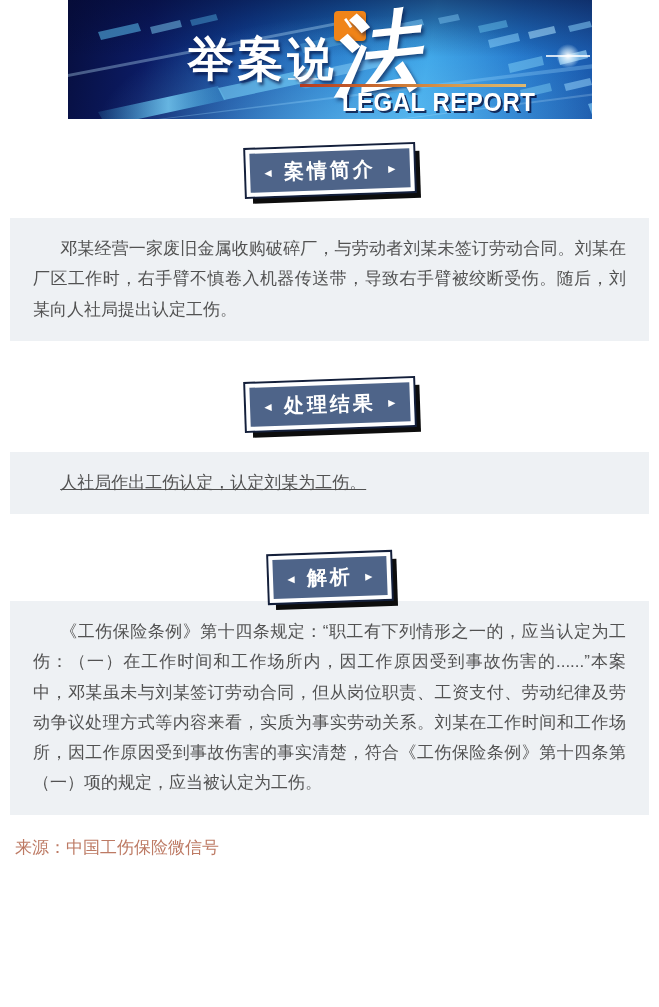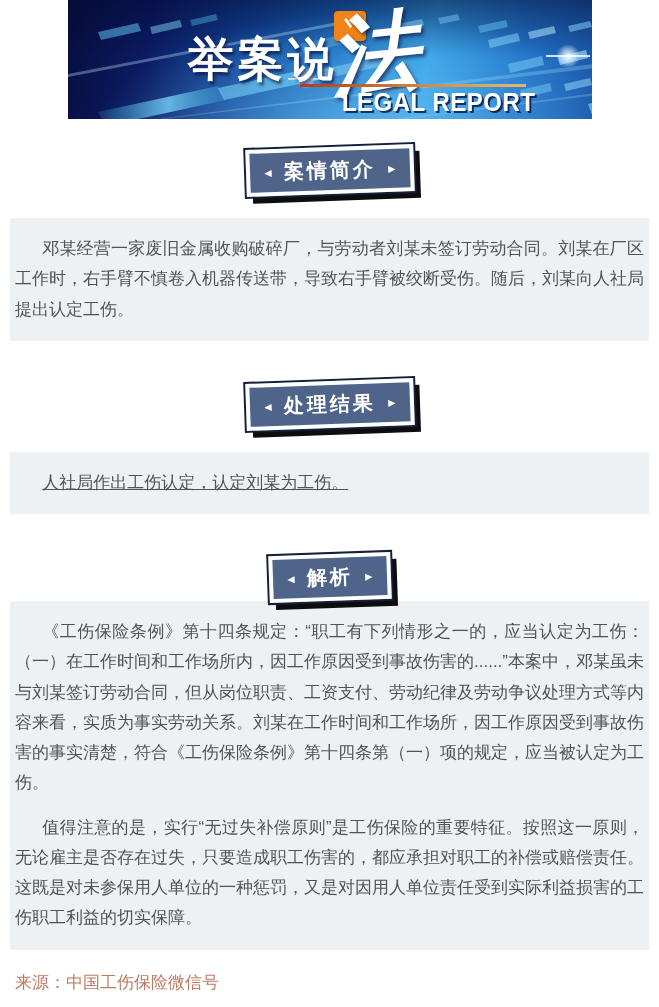--- a/index.html
+++ b/index.html
@@ -78,21 +78,21 @@
   }
   .sec-btn .arr { font-size: 12px; letter-spacing: 0; line-height: 1; }
   .m-btn1 { margin-top: 28px; }
   .m-btn2 { margin-top: 40px; }
   .m-btn3 { margin-top: 40px; }
 
   
   .text-block {
     margin: 0 10px;
     background: #eef1f4;
-    padding: 16px 5px;
+    padding: 16px 23px;
     color: #525252;
     font-size: 17px;
     line-height: 1.78;
     text-align: justify;
   }
   .text-block p { margin: 0; text-indent: 1.6em; }
   .text-block p + p { margin-top: 14px; }
   .m-block1 { margin-top: 24px; }
   .m-block2 { margin-top: 24px; text-decoration: underline; }
   .m-block3 { }
@@ -203,18 +203,17 @@
   <div class="btn-row m-btn3">
     <div class="sec-btn">
       <span class="arr">◄</span>
       <span>解析</span>
       <span class="arr">►</span>
     </div>
   </div>
 
   <div class="text-block m-block3">
     <p>《工伤保险条例》第十四条规定：“职工有下列情形之一的，应当认定为工伤：（一）在工作时间和工作场所内，因工作原因受到事故伤害的......”本案中，邓某虽未与刘某签订劳动合同，但从岗位职责、工资支付、劳动纪律及劳动争议处理方式等内容来看，实质为事实劳动关系。刘某在工作时间和工作场所，因工作原因受到事故伤害的事实清楚，符合《工伤保险条例》第十四条第（一）项的规定，应当被认定为工伤。</p>
-    <p>值得注意的是，实行“无过失补偿原则”是工伤保险的重要特征。按照这一原则，无论雇主是否存在过失，只要造成职工伤害的，都应承担对职工的补偿或赔偿责任。这既是对未参保用人单位的一种惩罚，又是对因用人单位责任受到实际利益损害的工伤职工利益的切实保障。</p>
   </div>
 
   <div class="source-line">来源：中国工伤保险微信号</div>
 
 </div>
 
 </body></html>

